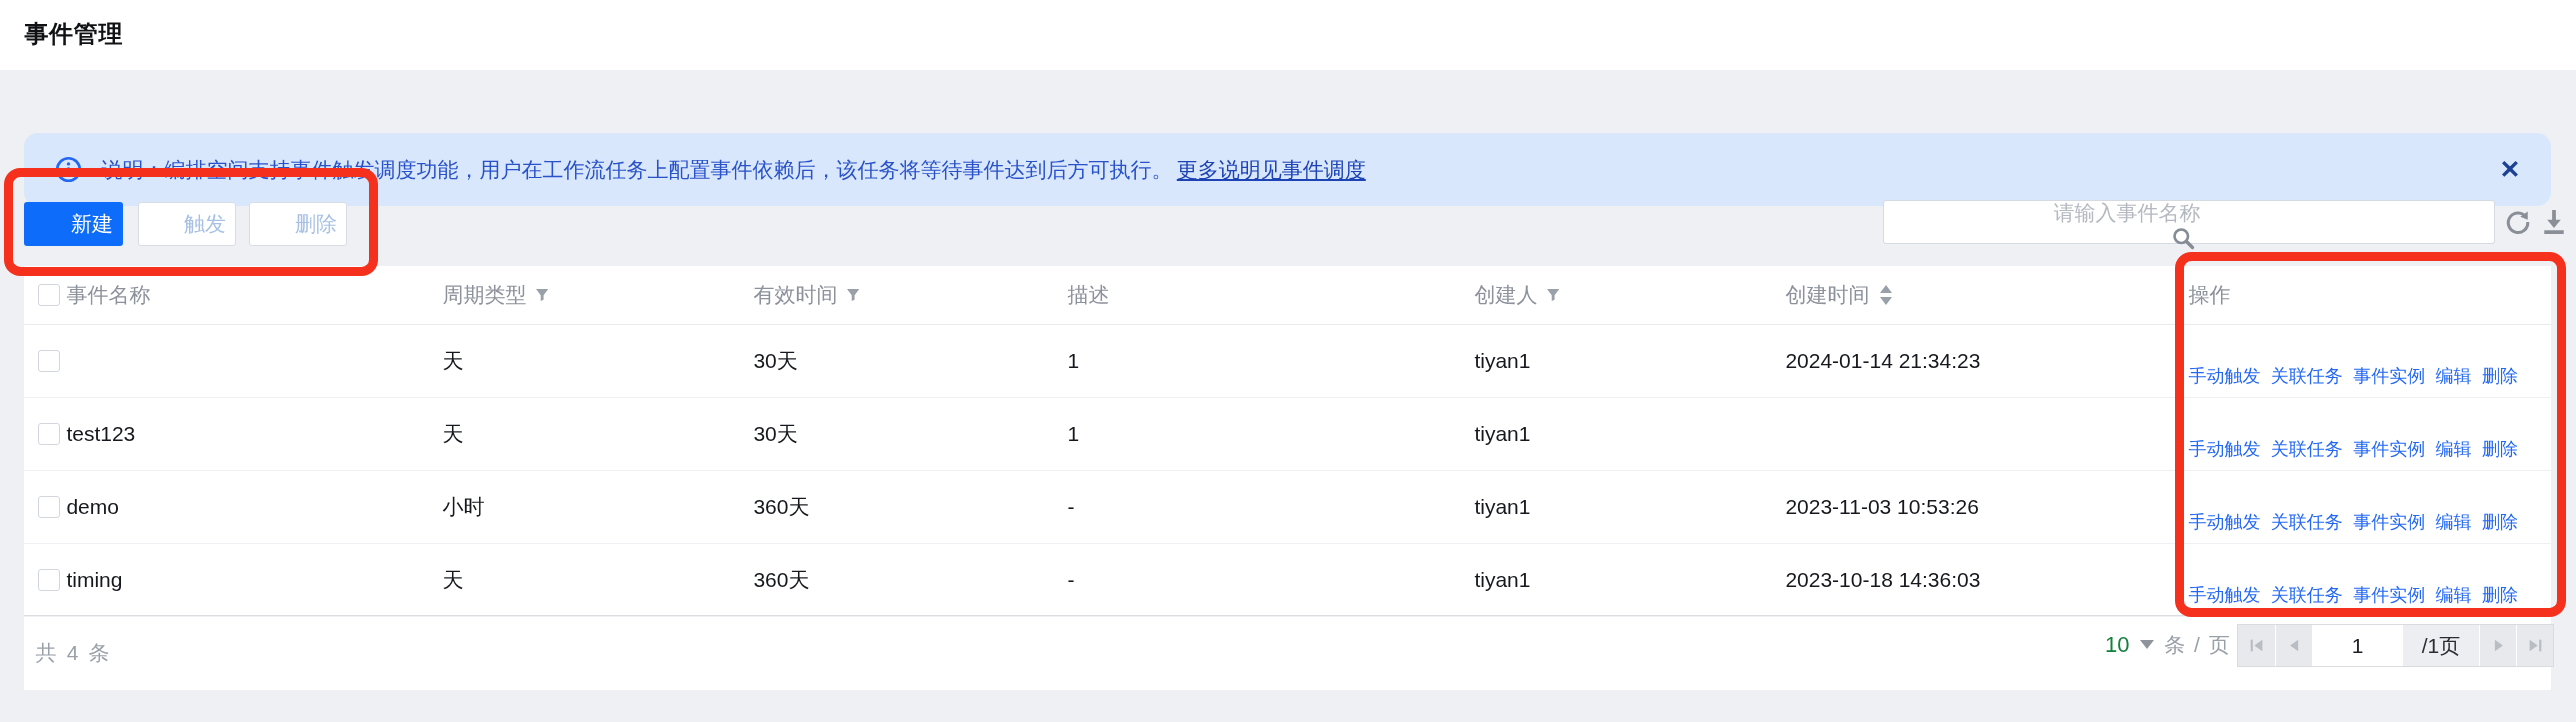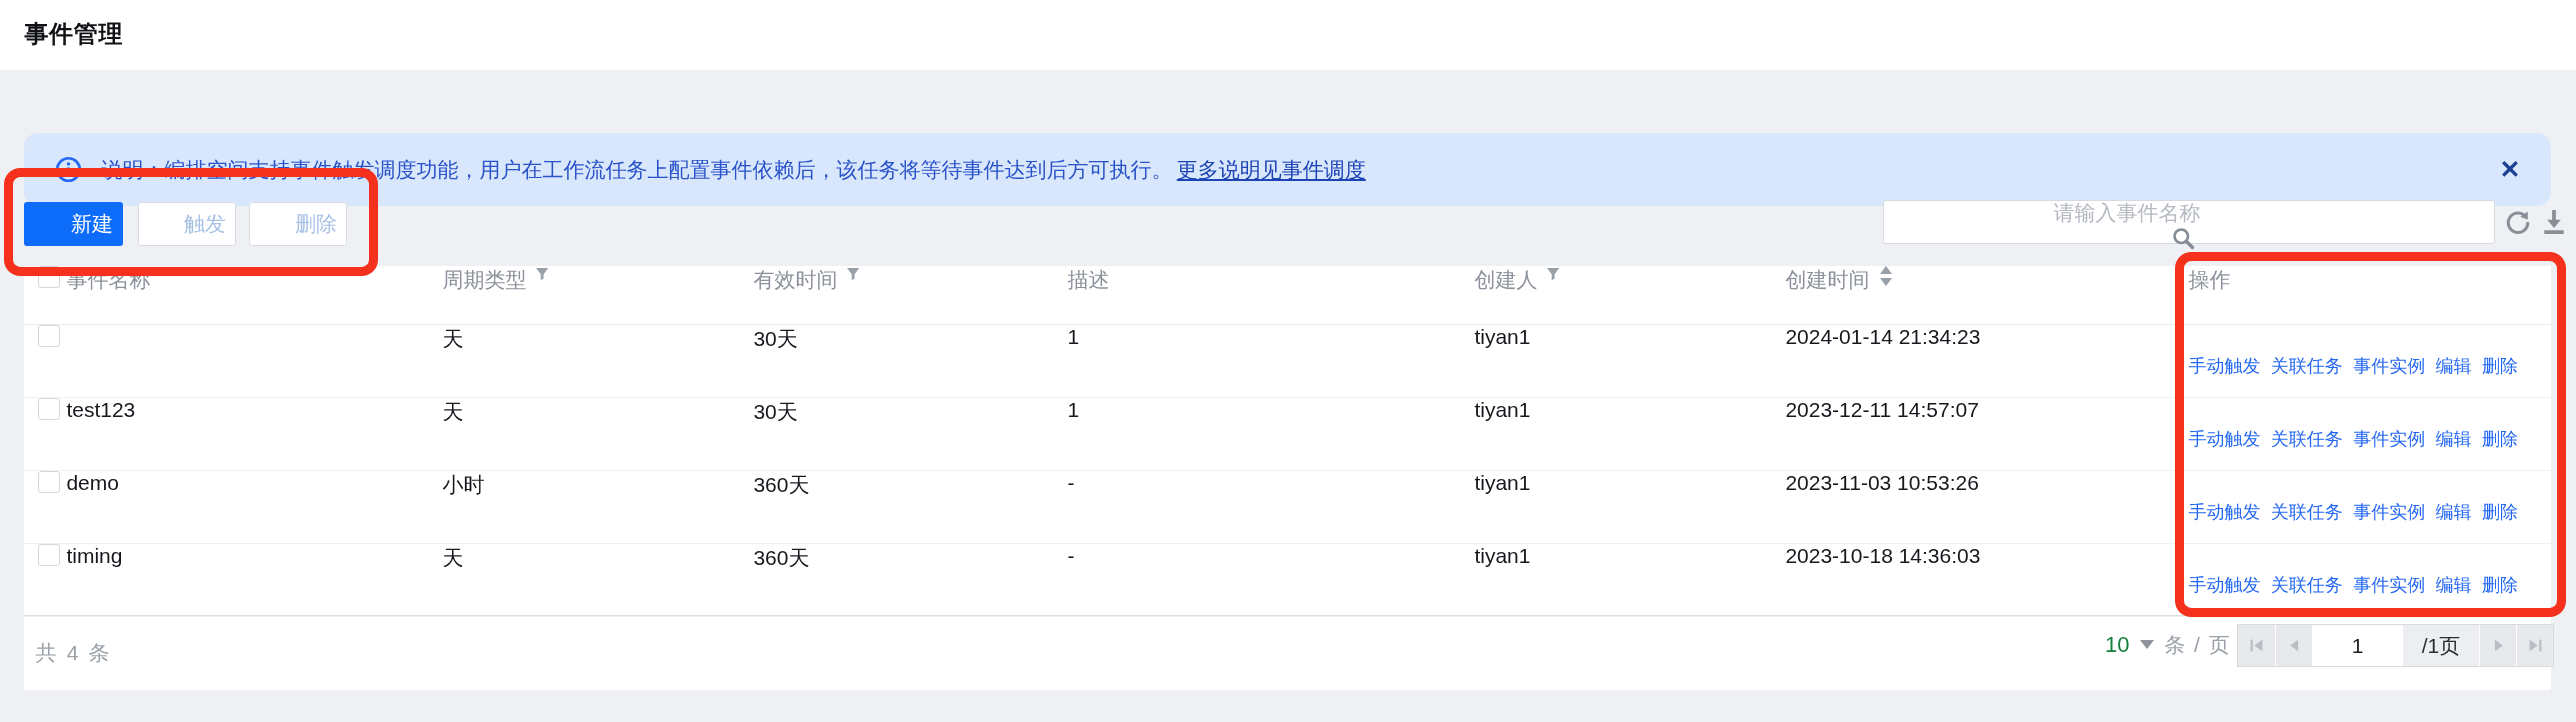--- a/index.html
+++ b/index.html
@@ -33,21 +33,21 @@
   .search-wrap input::placeholder { color:#b4b8c0; }
   .search-ic { flex:0 0 auto; margin-right:12px; cursor:pointer; }
   .tool-ic { position:absolute; top:207px; width:30px; height:30px; cursor:pointer; z-index:2; }
   .refresh-ic { left:2503px; }
   .download-ic { left:2539px; }
 
   
   .table-card { position:absolute; left:24.4px; top:266px; width:2527px; height:424px; background:#fff; z-index:2; }
   .thead { position:relative; height:59px; border-bottom:1.5px solid #e8eaee; }
   .trow  { position:relative; height:73px; border-bottom:1.5px solid #eef0f3; }
-  .cell  { position:absolute; top:0; height:100%; display:flex; align-items:flex-start; gap:7.4px;
+  .cell  { position:absolute; top:0; height:100%; display:flex; align-items:center; gap:7.4px;
            font-size:21px; color:#16181d; white-space:nowrap; }
   .hcell { color:#8c919b; }
   .c-check   { left:14px; }
   .c-name    { left:42px; }
   .c-cycle   { left:418px; }
   .c-valid   { left:729px; }
   .c-desc    { left:1043px; }
   .c-creator { left:1450px; }
   .c-created { left:1761px; }
   .c-ops     { left:2164px; gap:10.4px; }
@@ -203,21 +203,20 @@
 
     <div class="trow">
       <div class="cell c-check">
           <span class="checkbox"></span>
         </div>
       <div class="cell c-name">test123</div>
       <div class="cell c-cycle">天</div>
       <div class="cell c-valid">30天</div>
       <div class="cell c-desc">1</div>
       <div class="cell c-creator">tiyan1</div>
-      <div class="cell c-created">2023-12-11 14:57:07</div>
       <div class="cell c-ops">
         <a class="op-link">手动触发</a>
         <a class="op-link">关联任务</a>
         <a class="op-link">事件实例</a>
         <a class="op-link">编辑</a>
         <a class="op-link">删除</a>
       </div>
     </div>
 
     <div class="trow">

